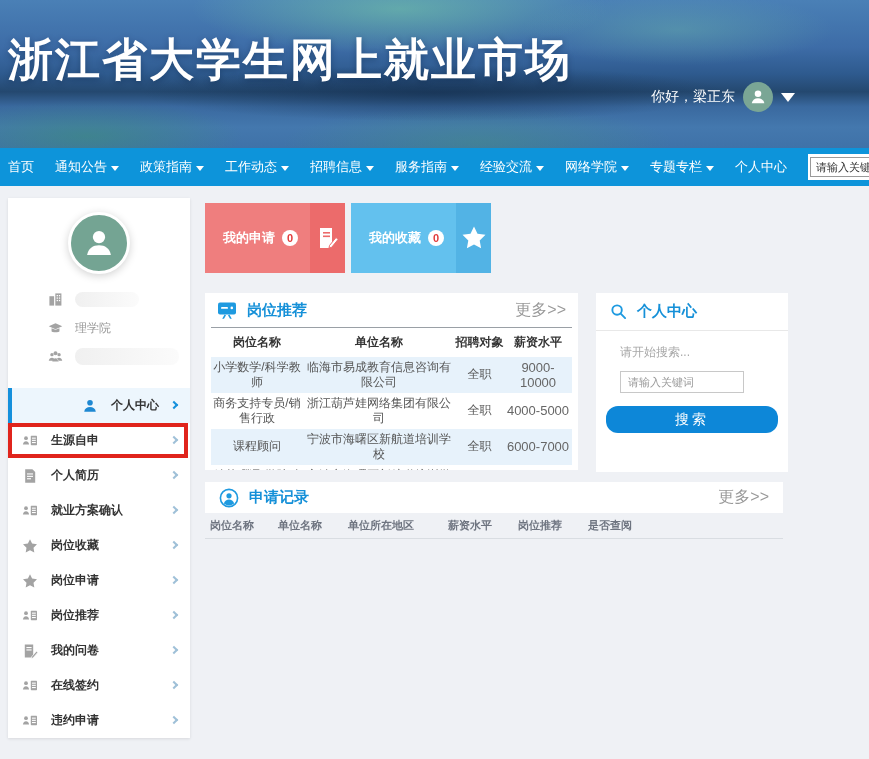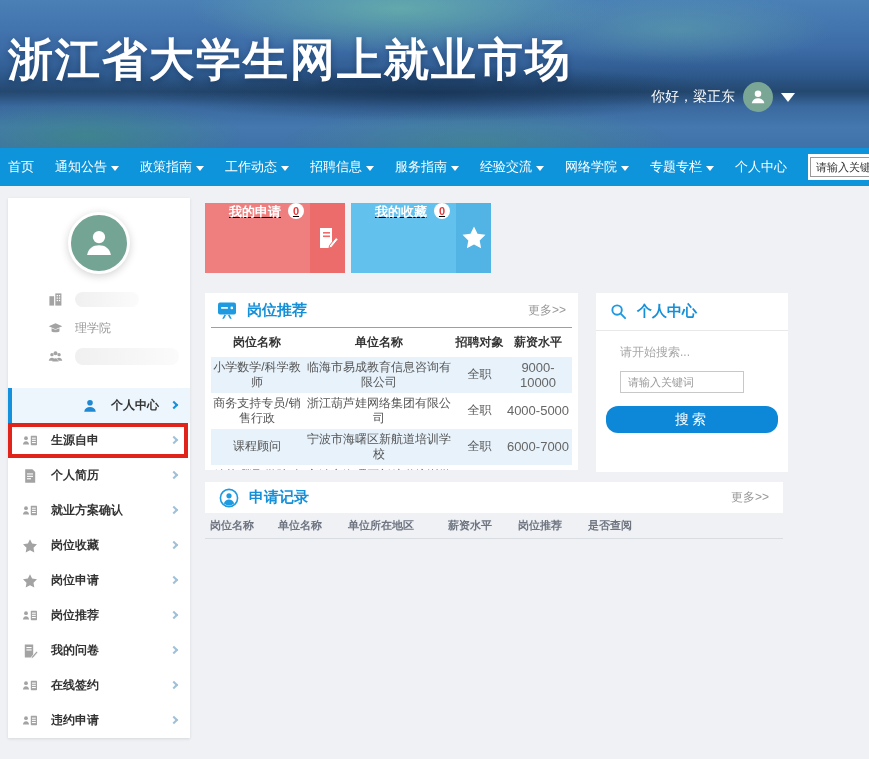--- a/index.html
+++ b/index.html
@@ -87,37 +87,37 @@
     position:absolute; right:13px; top:14px; width:6px; height:6px;
     border-top:2px solid #9fc0d8; border-right:2px solid #9fc0d8; transform:rotate(45deg);
   }
   .side-item.active { background:#edf6fd; border-left:4px solid #1590dc; padding-left:70px; }
   .side-item.active .sicon { color:#1e88d2; }
   .side-item.active .chev { border-color:#1590dc; }
   .hl-box { position:absolute; left:0; top:0; right:2px; bottom:0; border:4px solid #e0241c; z-index:5; pointer-events:none; }
 
   
   .qcard { position:absolute; top:203px; width:140px; height:70px; display:flex; cursor:pointer; }
-  .qcard .card-main { flex:1; display:flex; padding-left:24px;text-decoration:underline; }
+  .qcard .card-main { flex:1; display:flex; align-items:center; padding-left:18px; }
   .card-label { color:#fff; font-size:13px; font-weight:bold; }
   .card-badge {
     margin-left:7px; width:16px; height:16px; border-radius:50%; background:#fff;
     color:#e23b3b; font-size:11px; font-weight:bold;
     display:flex; align-items:center; justify-content:center;
   }
   .card-strip { width:35px; display:flex; align-items:center; justify-content:center; }
   .qcard.red  { left:205px; background:#ef7e7e; }
   .qcard.red .card-strip { background:#ec6b6b; }
   .qcard.blue { left:351px; background:#63c1ee; }
   .qcard.blue .card-strip { background:#52b3e5; }
 
   
   .panel-head { display:flex; align-items:center; height:34px; padding:0 12px; }
   .panel-title { font-size:15px; font-weight:bold; color:#1590d8; margin-left:10px; }
-  .more { margin-left:auto; font-size:12px; color:#999; cursor:pointer; }
+  .more { margin-left:auto; font-size:16px; color:#999; cursor:pointer; }
 
   #panel-jobs { position:absolute; left:205px; top:293px; width:373px; height:177px; background:#fff; overflow:hidden; }
   #jobs-table { width:361px; margin:0 6px; border-collapse:collapse; table-layout:fixed; }
   #jobs-table thead th { border-top:1px solid #9aa0a6; font-size:12px; color:#333; font-weight:bold; height:29px; text-align:center; }
   #jobs-table tbody td { font-size:12px; color:#555; text-align:center; padding:3px 2px; line-height:15px; }
   #jobs-table tbody td:last-child { font-size:13px; color:#666; }
   #jobs-table tbody tr:nth-child(odd) { background:#e7f2fb; }
 
   #panel-search { position:absolute; left:596px; top:293px; width:192px; height:179px; background:#fff; }
   #panel-search .panel-head { height:38px; padding:0 14px; border-bottom:1px solid #e8e8e8; }

